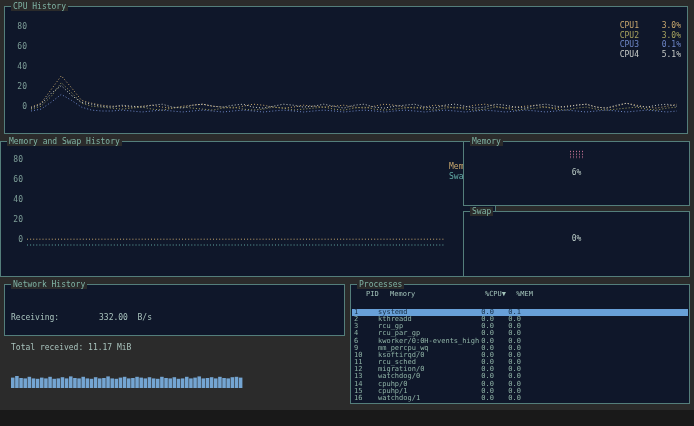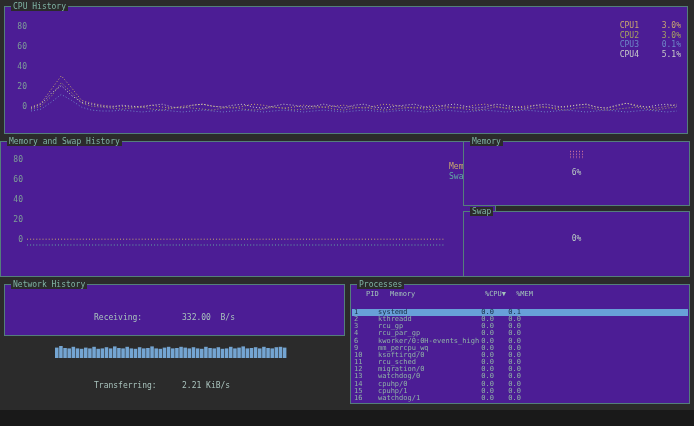--- a/index.html
+++ b/index.html
@@ -2,31 +2,31 @@
 <html><head>
 <meta charset="utf-8">
 <style>
   html,body{margin:0;padding:0;background:#1b1b1b;}
   .screen{
     position:relative;width:694px;height:426px;background:#2b2b2b;
     font-family:"DejaVu Sans Mono","Liberation Mono",monospace;
     color:#9ab8b0;overflow:hidden;
   }
   .bottom-strip{position:absolute;left:0;top:410px;width:694px;height:16px;background:#191919;}
-  .panel{position:absolute;border:1px solid #547e7b;box-sizing:border-box;background:#4c1d95;}
+  .panel{position:absolute;border:1px solid #547e7b;box-sizing:border-box;background:#0f172a;}
   .panel-title{
     position:absolute;top:-5px;left:6px;background:#2b2b2b;padding:0 2px;
     font-size:8px;line-height:9px;color:#7fb3a4;white-space:pre;
   }
   
   .p-cpu{left:4px;top:6px;width:684px;height:128px;}
   .p-memswap{left:0;top:141px;width:496px;height:136px;}
   .p-mem{left:463px;top:141px;width:227px;height:65px;}
   .p-swap{left:463px;top:211px;width:227px;height:66px;}
-  .p-net{left:4px;top:284px;width:341px;height:52px;padding-left:44px;}
+  .p-net{left:4px;top:284px;width:341px;height:52px;}
   .p-disk{left:4px;top:354px;width:341px;height:50px;}
   .p-proc{left:350px;top:284px;width:340px;height:120px;}
 
   .yticks{
     position:absolute;left:4px;width:18px;display:flex;flex-direction:column;
     justify-content:space-between;text-align:right;font-size:8px;line-height:8px;color:#7e9e98;
   }
   .p-cpu .yticks{top:16px;height:88px;}
   .p-memswap .yticks{top:14px;height:88px;}
   .chart{position:absolute;}
@@ -41,21 +41,21 @@
 
   .gauge{position:absolute;left:0;right:0;text-align:center;}
   .dots{
     margin:0 auto;
     background-image:radial-gradient(circle,var(--dotc) 0.8px,transparent 0.95px);
     background-size:3px 2.8px;
   }
   .gauge-pct{font-size:8px;color:#b9cac4;}
 
   .net-body{padding:8px 0 0 6px;font-size:8px;line-height:10px;color:#a9c3bd;white-space:pre;}
-  .net-label{display:inline-block;margin-left:39px;}
+  .net-label{display:inline-block;}
   .net-label.w{width:88px;}
   .net-spark{display:block;margin:2px 0 3px 0;}
 
   .proc-header,.prow{
     display:grid;grid-template-columns:24px 94px 22px 27px;
     font-size:7px;line-height:7.15px;white-space:pre;
   }
   .proc-header{position:absolute;left:15px;right:2px;top:6px;color:#a3c4ba;}
   .proc-rows{position:absolute;left:1px;right:1px;top:24px;}
   .prow{padding-left:2px;color:#8fb3a6;}
@@ -134,20 +134,21 @@
     <span class="panel-title">Swap</span>
     <div class="gauge" style="top:22px;">
       <div class="gauge-pct">0%</div>
     </div>
   </div>
 
   <div class="panel p-net">
     <span class="panel-title">Network History</span>
     <div class="net-body">
       <div><span class="net-label w">Receiving:</span><span>332.00  B/s</span></div>
+      <div><span class="net-label">Total received: </span><span>11.17 MiB</span></div>
       <svg id="net-spark" class="net-spark" width="232" height="13">
           <rect x="0.00" y="2.60" width="3.54" height="10.40" fill="#74a5d2"></rect>
           <rect x="4.14" y="1.00" width="3.54" height="12.00" fill="#74a5d2"></rect>
           <rect x="8.29" y="3.00" width="3.54" height="10.00" fill="#74a5d2"></rect>
           <rect x="12.43" y="3.40" width="3.54" height="9.60" fill="#74a5d2"></rect>
           <rect x="16.57" y="1.80" width="3.54" height="11.20" fill="#74a5d2"></rect>
           <rect x="20.71" y="3.40" width="3.54" height="9.60" fill="#74a5d2"></rect>
           <rect x="24.86" y="3.80" width="3.54" height="9.20" fill="#74a5d2"></rect>
           <rect x="29.00" y="2.60" width="3.54" height="10.40" fill="#74a5d2"></rect>
           <rect x="33.14" y="3.40" width="3.54" height="9.60" fill="#74a5d2"></rect>

